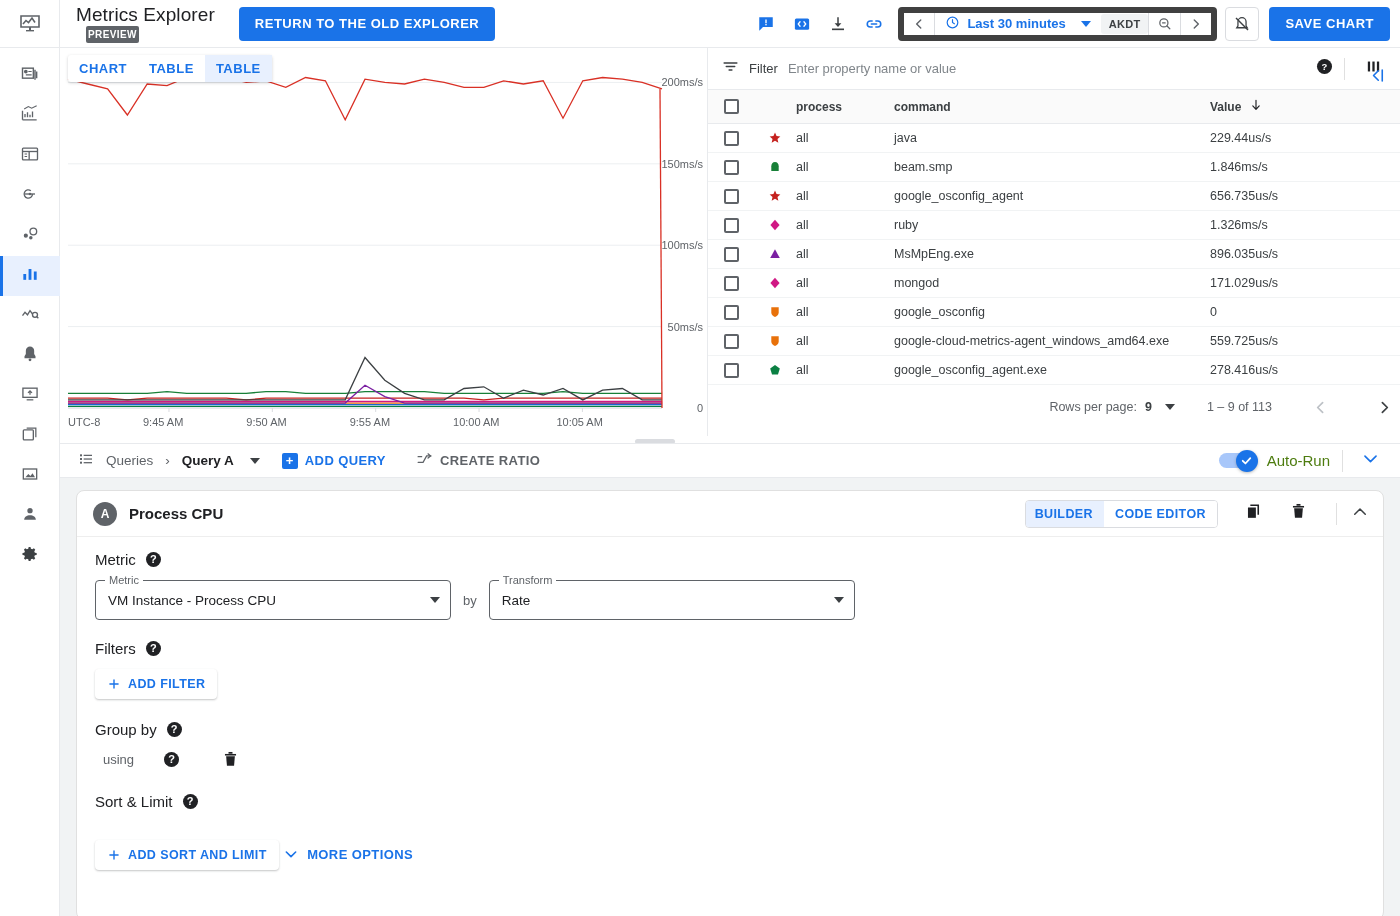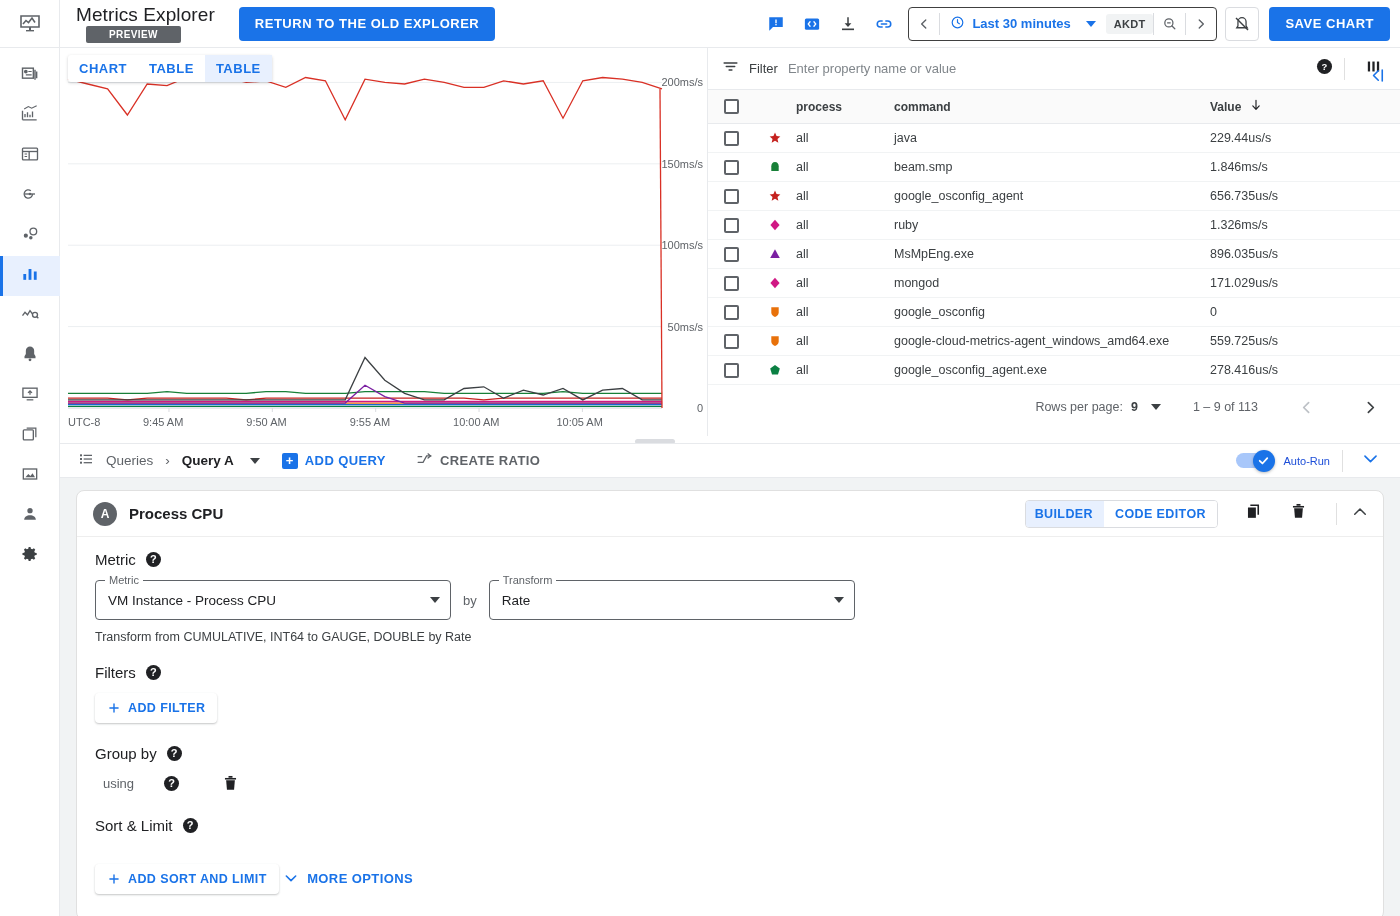--- a/index.html
+++ b/index.html
@@ -34,38 +34,38 @@
   
   .topbar {
     position: absolute; left: 60px; top: 0; width: 1340px; height: 48px;
     display: flex; align-items: center; padding: 0 10px 0 16px;
     background: #fff; border-bottom: 1px solid #e8eaed;
   }
   .app-title { font-size: 19px; color: #202124; letter-spacing: .1px; }
   .preview-chip {
     margin-left: 10px; background: #5f6368; color: #fff;
     font-size: 10px; font-weight: bold; letter-spacing: .4px;
-    padding: 3px 23px; border-radius: 2px;
+    padding: 3px 2px; border-radius: 2px;
   }
   .btn-primary {
     background: #1a73e8; color: #fff; border: none; border-radius: 4px;
     font-size: 13px; font-weight: bold; letter-spacing: .5px;
     padding: 0 16px; height: 34px; cursor: pointer; white-space: nowrap;
     font-family: "Liberation Sans", sans-serif;
   }
   .topbar-left { display: flex; align-items: center; gap: 24px; }
   .topbar-right { margin-left: auto; display: flex; align-items: center; gap: 4px; }
   .icon-btn {
     width: 32px; height: 32px; display: flex; align-items: center; justify-content: center;
     border-radius: 50%; cursor: pointer; color: #1a73e8; background: none; border: none;
   }
   .icon-btn.dark { color: #3c4043; }
   .timegroup {
     display: flex; align-items: center; height: 34px;
-    border: 1px solid #404040; border-radius: 4px; overflow: hidden; margin: 0 4px;
+    border: 6px solid #404040; border-radius: 4px; overflow: hidden; margin: 0 4px;
   }
   .timegroup .tg-cell {
     display: flex; align-items: center; justify-content: center;
     height: 32px; cursor: pointer; color: #5f6368; padding: 0 8px;
   }
   .tg-div { width: 1px; height: 22px; background: #dadce0; }
   .time-label {
     display: flex; align-items: center; gap: 7px; color: #1a73e8;
     font-size: 13px; font-weight: bold; padding: 0 10px; cursor: pointer;
   }
@@ -139,21 +139,21 @@
   .cbox {
     width: 15px; height: 15px; border: 2px solid #5f6368; border-radius: 2px;
     cursor: pointer; background: #fff;
   }
   .collapse-btn {
     position: absolute; right: 8px; top: 60px; width: 30px; height: 30px;
     display: flex; align-items: center; justify-content: center; cursor: pointer; color: #1a73e8;
   }
   .pager {
     display: flex; align-items: center; justify-content: flex-end;
-    gap: 32px; height: 44px; padding-right: 14px; font-size: 12.5px; color: #5f6368;
+    gap: 32px; height: 44px; font-size: 12.5px; color: #5f6368;
   }
   .pg-rows { display: flex; align-items: center; gap: 8px; }
   .pg-sel { display: flex; align-items: center; gap: 5px; color: #3c4043; font-weight: bold; cursor: pointer; }
   .pg-arrow { width: 32px; height: 32px; display: flex; align-items: center; justify-content: center; cursor: pointer; color: #3c4043; }
   .pg-arrow.dis { color: #bdc1c6; }
 
   
   .splitter {
     position: absolute; left: 60px; top: 436px; width: 1340px; height: 8px; background: #fff;
   }
@@ -736,21 +736,21 @@
     </span>
 
     <div class="autorun">
       <span class="switch">
         <span class="knob">
           <svg width="13" height="13" viewBox="0 0 24 24" fill="none" stroke="#fff" stroke-width="3.2" stroke-linecap="round" stroke-linejoin="round">
               <path d="M5 12.5l5 5 9-10"></path>
             </svg>
         </span>
       </span>
-      <span style="font-size:11px;color:#1d4ed8;">Auto-Run</span>
+      <span style="font-size:15px;color:#4d7c0f;">Auto-Run</span>
       <span class="vdiv"></span>
       <span style="cursor:pointer;padding:0 6px;">
         <svg width="19" height="19" viewBox="0 0 24 24" fill="none" stroke="#1a73e8" stroke-width="2" stroke-linecap="round" stroke-linejoin="round">
             <path d="M5 9l7 7 7-7"></path>
           </svg>
       </span>
     </div>
   </div>
 
   <div class="cardwrap">
@@ -795,21 +795,20 @@
             <span class="fval">VM Instance - Process CPU</span>
             <span class="caret"></span>
           </div>
           <span class="between">by</span>
           <div class="field" style="width:366px;">
             <span class="flabel">Transform</span>
             <span class="fval">Rate</span>
             <span class="caret"></span>
           </div>
         </div>
-        <div class="hint">Transform from CUMULATIVE, INT64 to GAUGE, DOUBLE by Rate</div>
 
         
         <div class="sechead" style="margin-top:20px;">
           <span>Filters</span>
           <span class="help-ic">?</span>
         </div>
         <button class="chipbtn">
           <svg width="14" height="14" viewBox="0 0 24 24" fill="none" stroke="#1a73e8" stroke-width="2.4" stroke-linecap="round">
               <path d="M12 5v14M5 12h14"></path>
             </svg>

